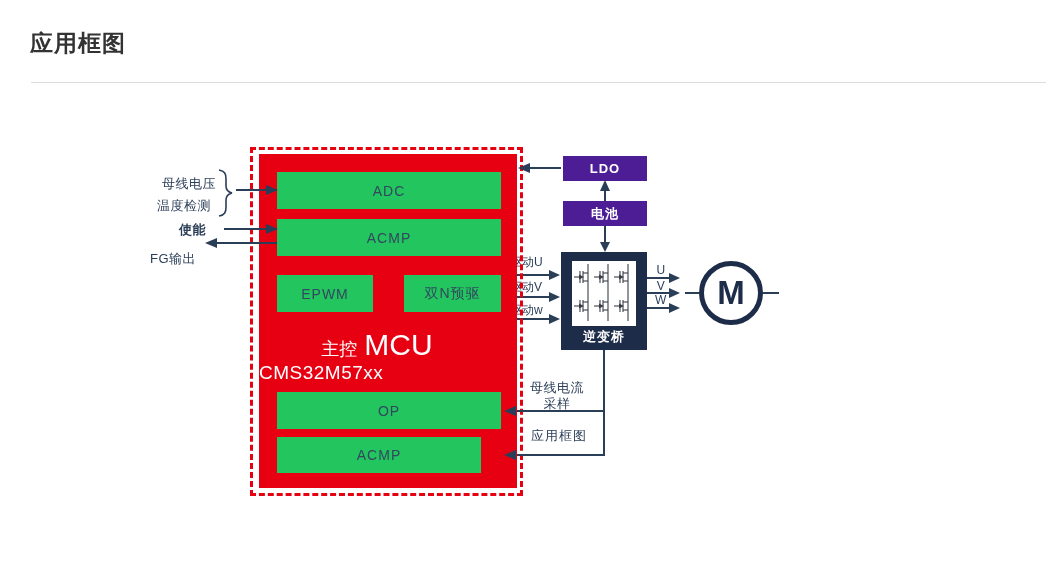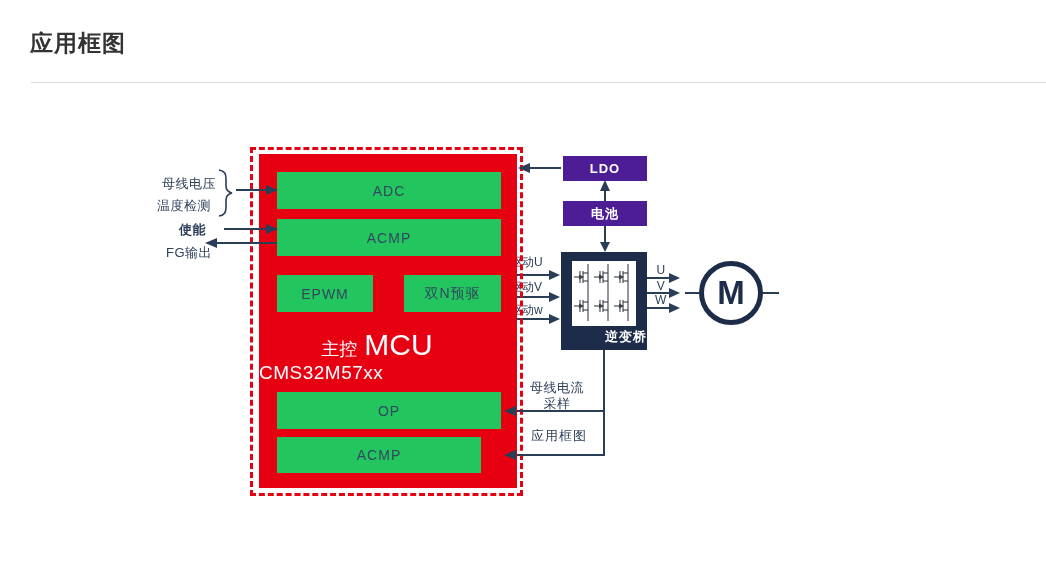--- a/index.html
+++ b/index.html
@@ -35,34 +35,34 @@
   .mcu-part{position:absolute;left:259px;top:362px;width:258px;z-index:4;text-align:left;
             color:#fff;font-size:19px;letter-spacing:0.5px;}
 
   
   .navybox{position:absolute;background:#4c1d95;color:#fff;display:flex;align-items:center;
            justify-content:center;font-size:13px;font-weight:bold;letter-spacing:1px;z-index:2;}
   .box-ldo{left:563px;top:156px;width:84px;height:25px;}
   .box-bat{left:563px;top:201px;width:84px;height:25px;}
   .box-inv{position:absolute;left:561px;top:252px;width:86px;height:98px;background:#1d2c48;z-index:2;}
   .inv-white{position:absolute;left:11px;top:9px;width:64px;height:65px;background:#fff;}
-  .inv-label{position:absolute;left:0;bottom:4px;width:100%;text-align:right;color:#fff;
+  .inv-label{position:absolute;left:0;bottom:4px;width:100%;text-align:center;color:#fff;
              font-size:13px;font-weight:bold;letter-spacing:1px;}
 
   
   .motor{position:absolute;left:699px;top:261px;width:64px;height:64px;border:5px solid #1d2c48;
          border-radius:50%;background:#fff;box-sizing:border-box;display:flex;align-items:center;
          justify-content:center;color:#1d2c48;font-size:33px;font-weight:bold;z-index:2;}
 
   
   .lbl{position:absolute;color:#2b3e58;font-size:13px;line-height:14px;letter-spacing:0.5px;}
   .lbl-busv {left:152px;top:177px;width:64px;text-align:right;}
   .lbl-temp {left:152px;top:199px;width:64px;text-align:center;}
   .lbl-en   {left:150px;top:223px;width:56px;text-align:right;font-weight:bold;}
-  .lbl-fg   {left:150px;top:246px;width:62px;text-align:right;}
+  .lbl-fg   {left:150px;top:252px;width:62px;text-align:left;}
   .lbl-drv  {font-size:12px;line-height:13px;z-index:2;letter-spacing:0;}
   .lbl-d1{left:510px;top:256px;} .lbl-d2{left:510px;top:281px;} .lbl-d3{left:510px;top:304px;}
   .lbl-ph{width:18px;text-align:center;font-size:12px;line-height:12px;z-index:2;}
   .ph-u{left:652px;top:264px;} .ph-v{left:652px;top:280px;} .ph-w{left:652px;top:294px;}
   .lbl-bc1{left:528px;top:381px;width:58px;text-align:center;z-index:2;}
   .lbl-bc2{left:528px;top:397px;width:58px;text-align:center;z-index:2;}
   .lbl-sc {left:528px;top:429px;width:62px;text-align:center;z-index:2;letter-spacing:1px;}
   .z5{z-index:5;}
 </style>
 </head>

